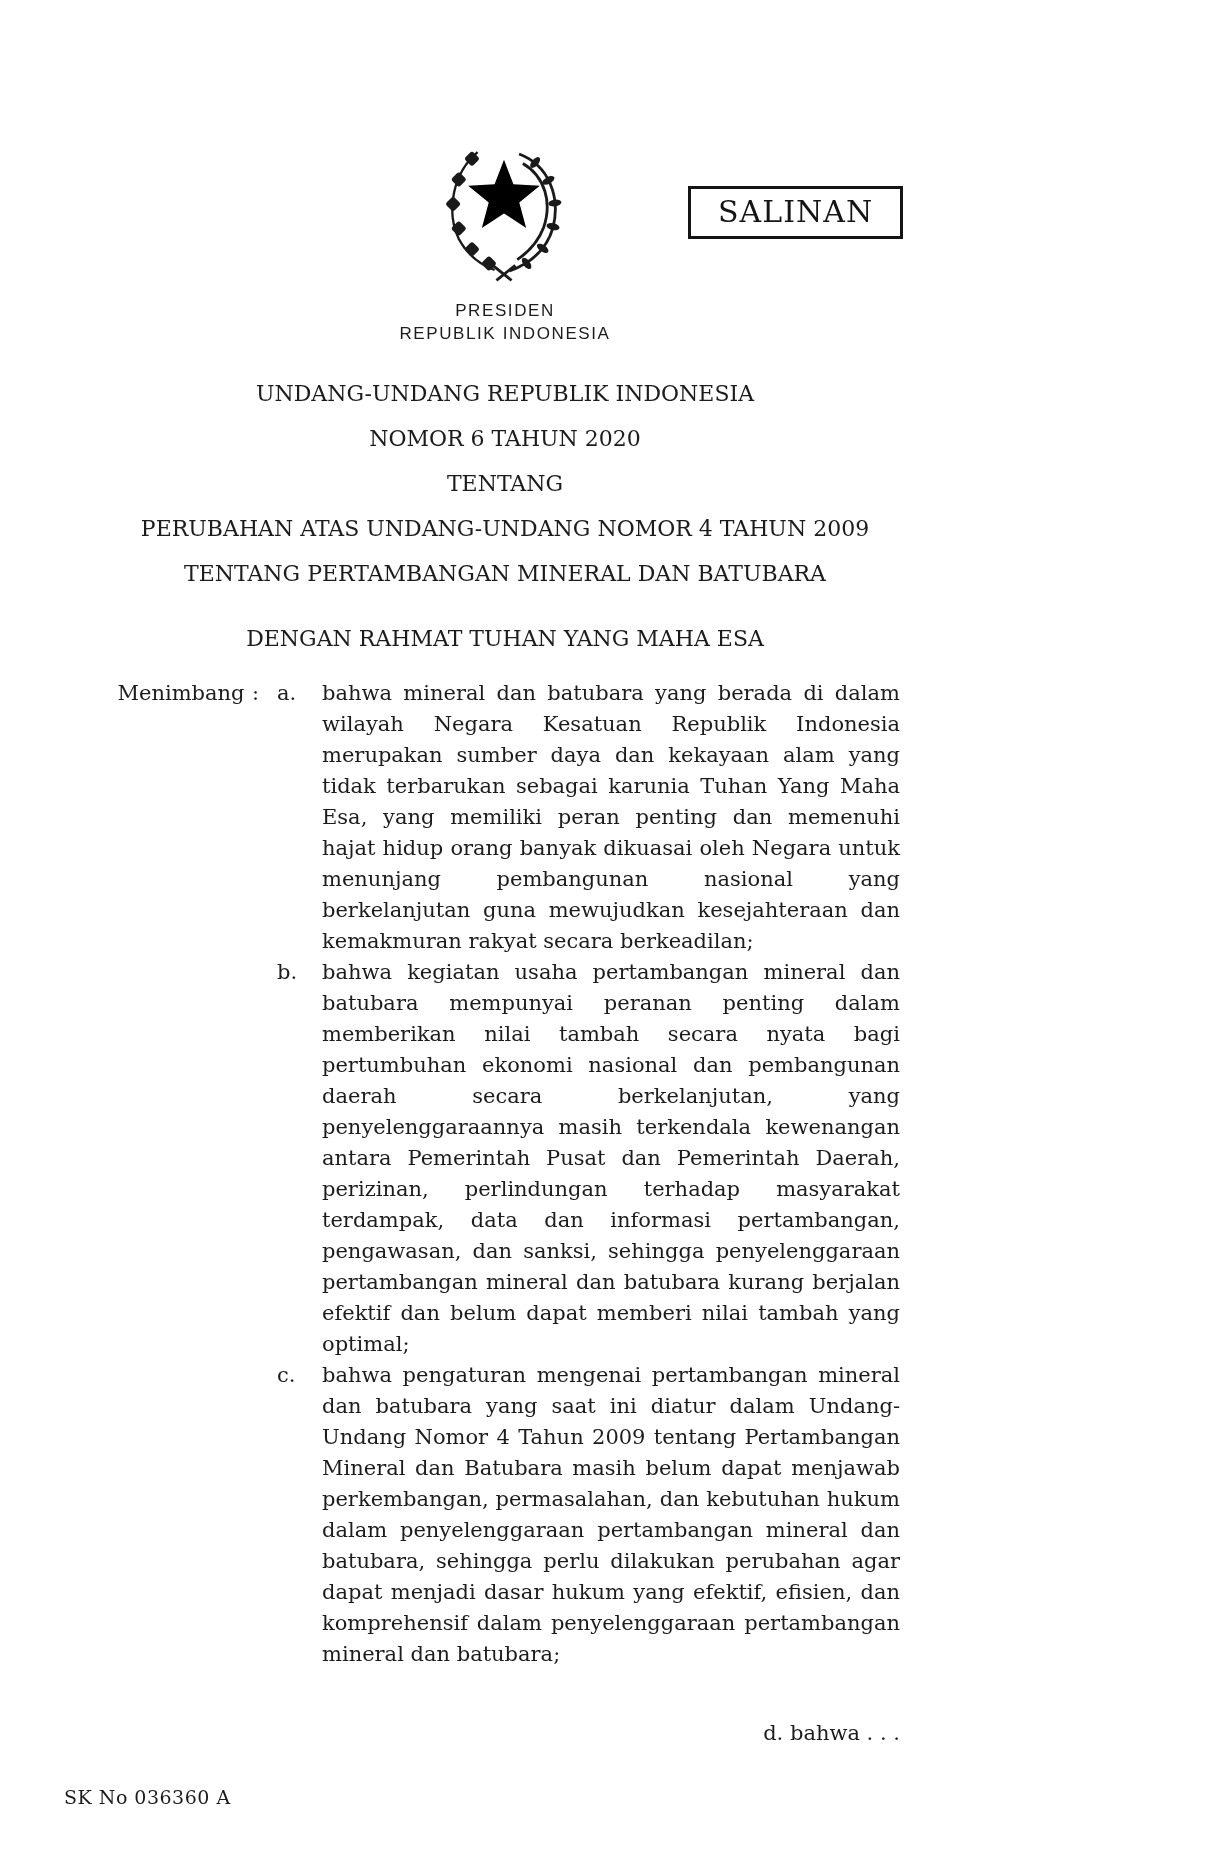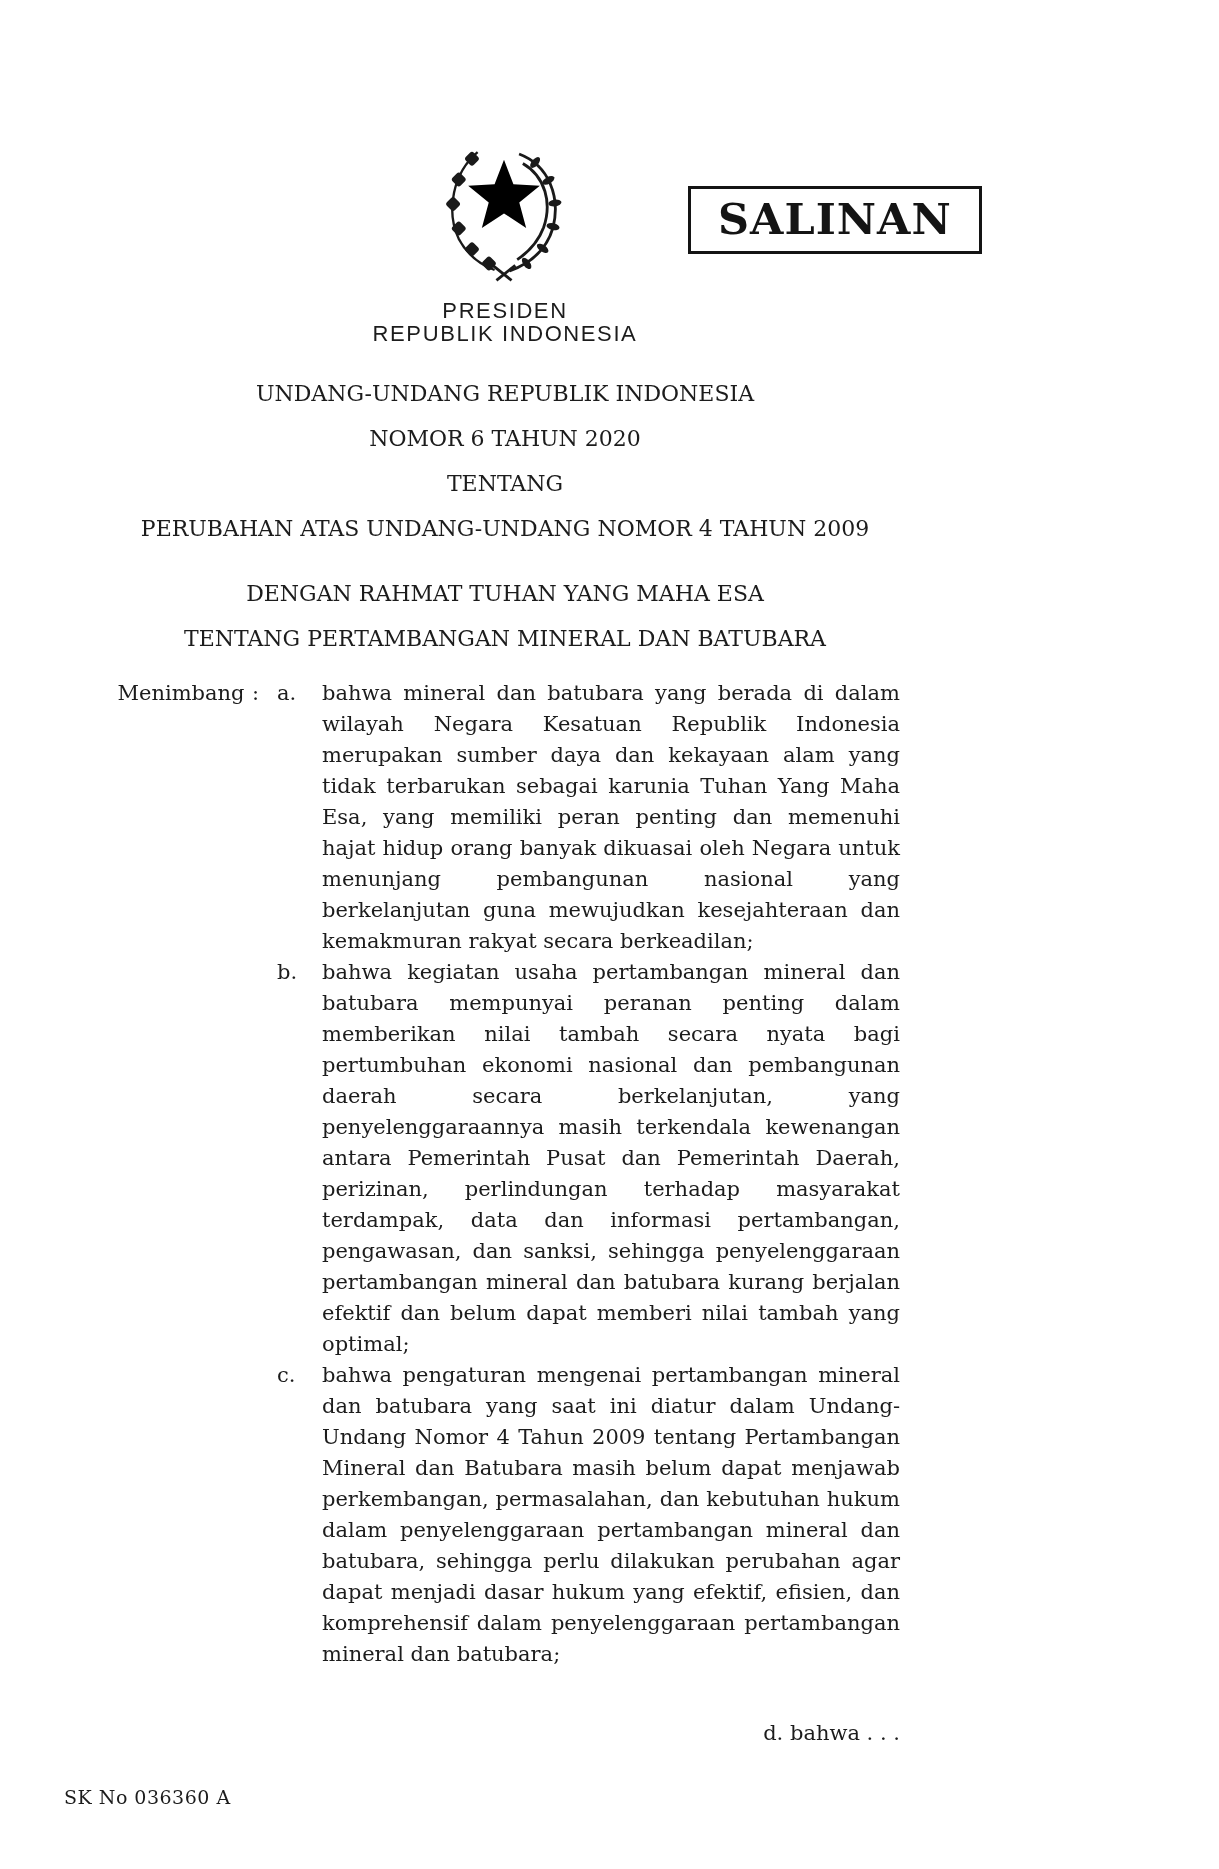--- a/index.html
+++ b/index.html
@@ -22,35 +22,35 @@
     height: 152px;
   }
 
   
   .salinan-box {
     position: absolute;
     left: 688px;
     top: 186px;
     border: 3px solid #141414;
     padding: 5px 27px 7px 27px;
-    font-size: 43px;
-    font-weight: bold;
+    font-size: 30px;
+    font-weight: normal;
     letter-spacing: 1px;
     color: #141414;
   }
 
   
   .letterhead {
     position: absolute;
     top: 299px;
     left: 155px;
     width: 700px;
     text-align: center;
     font-family: "Liberation Sans", sans-serif;
-    font-size: 22px;
+    font-size: 17px;
     letter-spacing: 1.6px;
     line-height: 23px;
     color: #1c1c1c;
   }
 
   
   .content {
     position: absolute;
     top: 382px;
     left: 110px;
@@ -148,23 +148,23 @@
     <div>PRESIDEN</div>
     <div>REPUBLIK INDONESIA</div>
   </div>
 
   <div class="content">
 
     <div class="title-line">UNDANG-UNDANG REPUBLIK INDONESIA</div>
     <div class="title-line">NOMOR 6 TAHUN 2020</div>
     <div class="title-line">TENTANG</div>
     <div class="title-line">PERUBAHAN ATAS UNDANG-UNDANG NOMOR 4 TAHUN 2009</div>
+    <div class="title-line">TENTANG PERTAMBANGAN MINERAL DAN BATUBARA</div>
+
     <div class="title-line preamble-gap">DENGAN RAHMAT TUHAN YANG MAHA ESA</div>
-
-    <div class="title-line">TENTANG PERTAMBANGAN MINERAL DAN BATUBARA</div>
 
     <div class="considerations">
       <div class="menimbang-label">Menimbang</div>
       <div class="colon-col">:</div>
       <div class="items-col">
 
         <div class="consideration-item">
           <div class="item-letter">a.</div>
           <div class="item-text">bahwa mineral dan batubara yang berada di dalam wilayah Negara Kesatuan Republik Indonesia merupakan sumber daya dan kekayaan alam yang tidak terbarukan sebagai karunia Tuhan Yang Maha Esa, yang memiliki peran penting dan memenuhi hajat hidup orang banyak dikuasai oleh Negara untuk menunjang pembangunan nasional yang berkelanjutan guna mewujudkan kesejahteraan dan kemakmuran rakyat secara berkeadilan;</div>
         </div>

